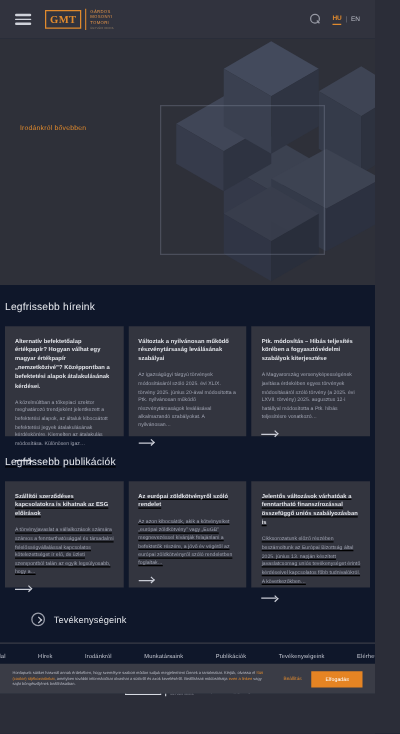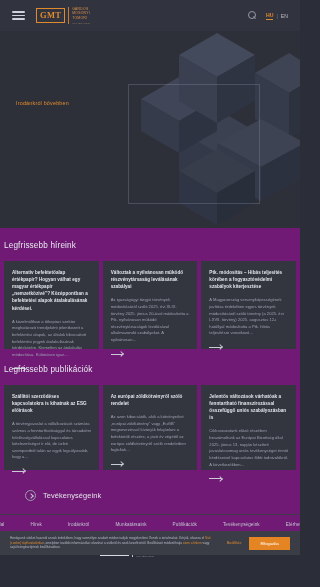--- a/index.html
+++ b/index.html
@@ -3,21 +3,21 @@
 <meta charset="utf-8">
 <title>GMT Ügyvédi Iroda</title>
 <style>
   * { box-sizing: border-box; margin: 0; padding: 0; }
   html, body {
     width: 300px; height: 587px;
     background: #2b2d38;
     font-family: "Liberation Sans", sans-serif;
     overflow: hidden;
   }
-  .page { position: relative; width: 300px; height: 555px; background: #701a75; }
+  .page { position: relative; width: 300px; height: 555px; background: #0f172a; }
 
   
   .header {
     position: absolute; top: 0; left: 0; width: 300px; height: 31px;
     background: #31333e;
     display: flex; align-items: center; z-index: 20;
   }
   .burger { margin-left: 12px; width: 13px; display: flex; flex-direction: column; gap: 2px; cursor: pointer; }
   .burger i { display: block; height: 1.5px; background: #cfd2da; border-radius: 1px; }
   .logo-wrap { display: flex; align-items: center; margin-left: 11px; cursor: pointer; }
@@ -63,21 +63,21 @@
     display: inline-block; margin-top: 27px; font-size: 5.4px; color: #e08a2e;
     letter-spacing: .2px; cursor: pointer;
   }
 
   
   .sec { padding: 0 4px; }
   .sec-title {
     font-size: 8.2px; color: #e7e9ee; font-weight: 400; letter-spacing: .15px;
   }
   #news { position: absolute; top: 228px; left: 0; width: 300px; }
-  #pubs { position: absolute; top: 352px; left: 0; width: 300px; }
+  #pubs { position: absolute; top: 352px; left: 0; width: 300px; text-decoration: underline; }
 
   .sec-head { padding-top: 13px; padding-bottom: 11px; }
   .cards { display: flex; gap: 4px; }
   .card {
     flex: 1 1 0; min-width: 0; background: #33353f; padding: 8px 7px 8px 8px;
     display: flex; flex-direction: column; cursor: pointer;
   }
   .card-title {
     font-size: 4.6px; line-height: 1.55; color: #e4e6eb; font-weight: 700; letter-spacing: .05px;
     margin-bottom: 7px;

